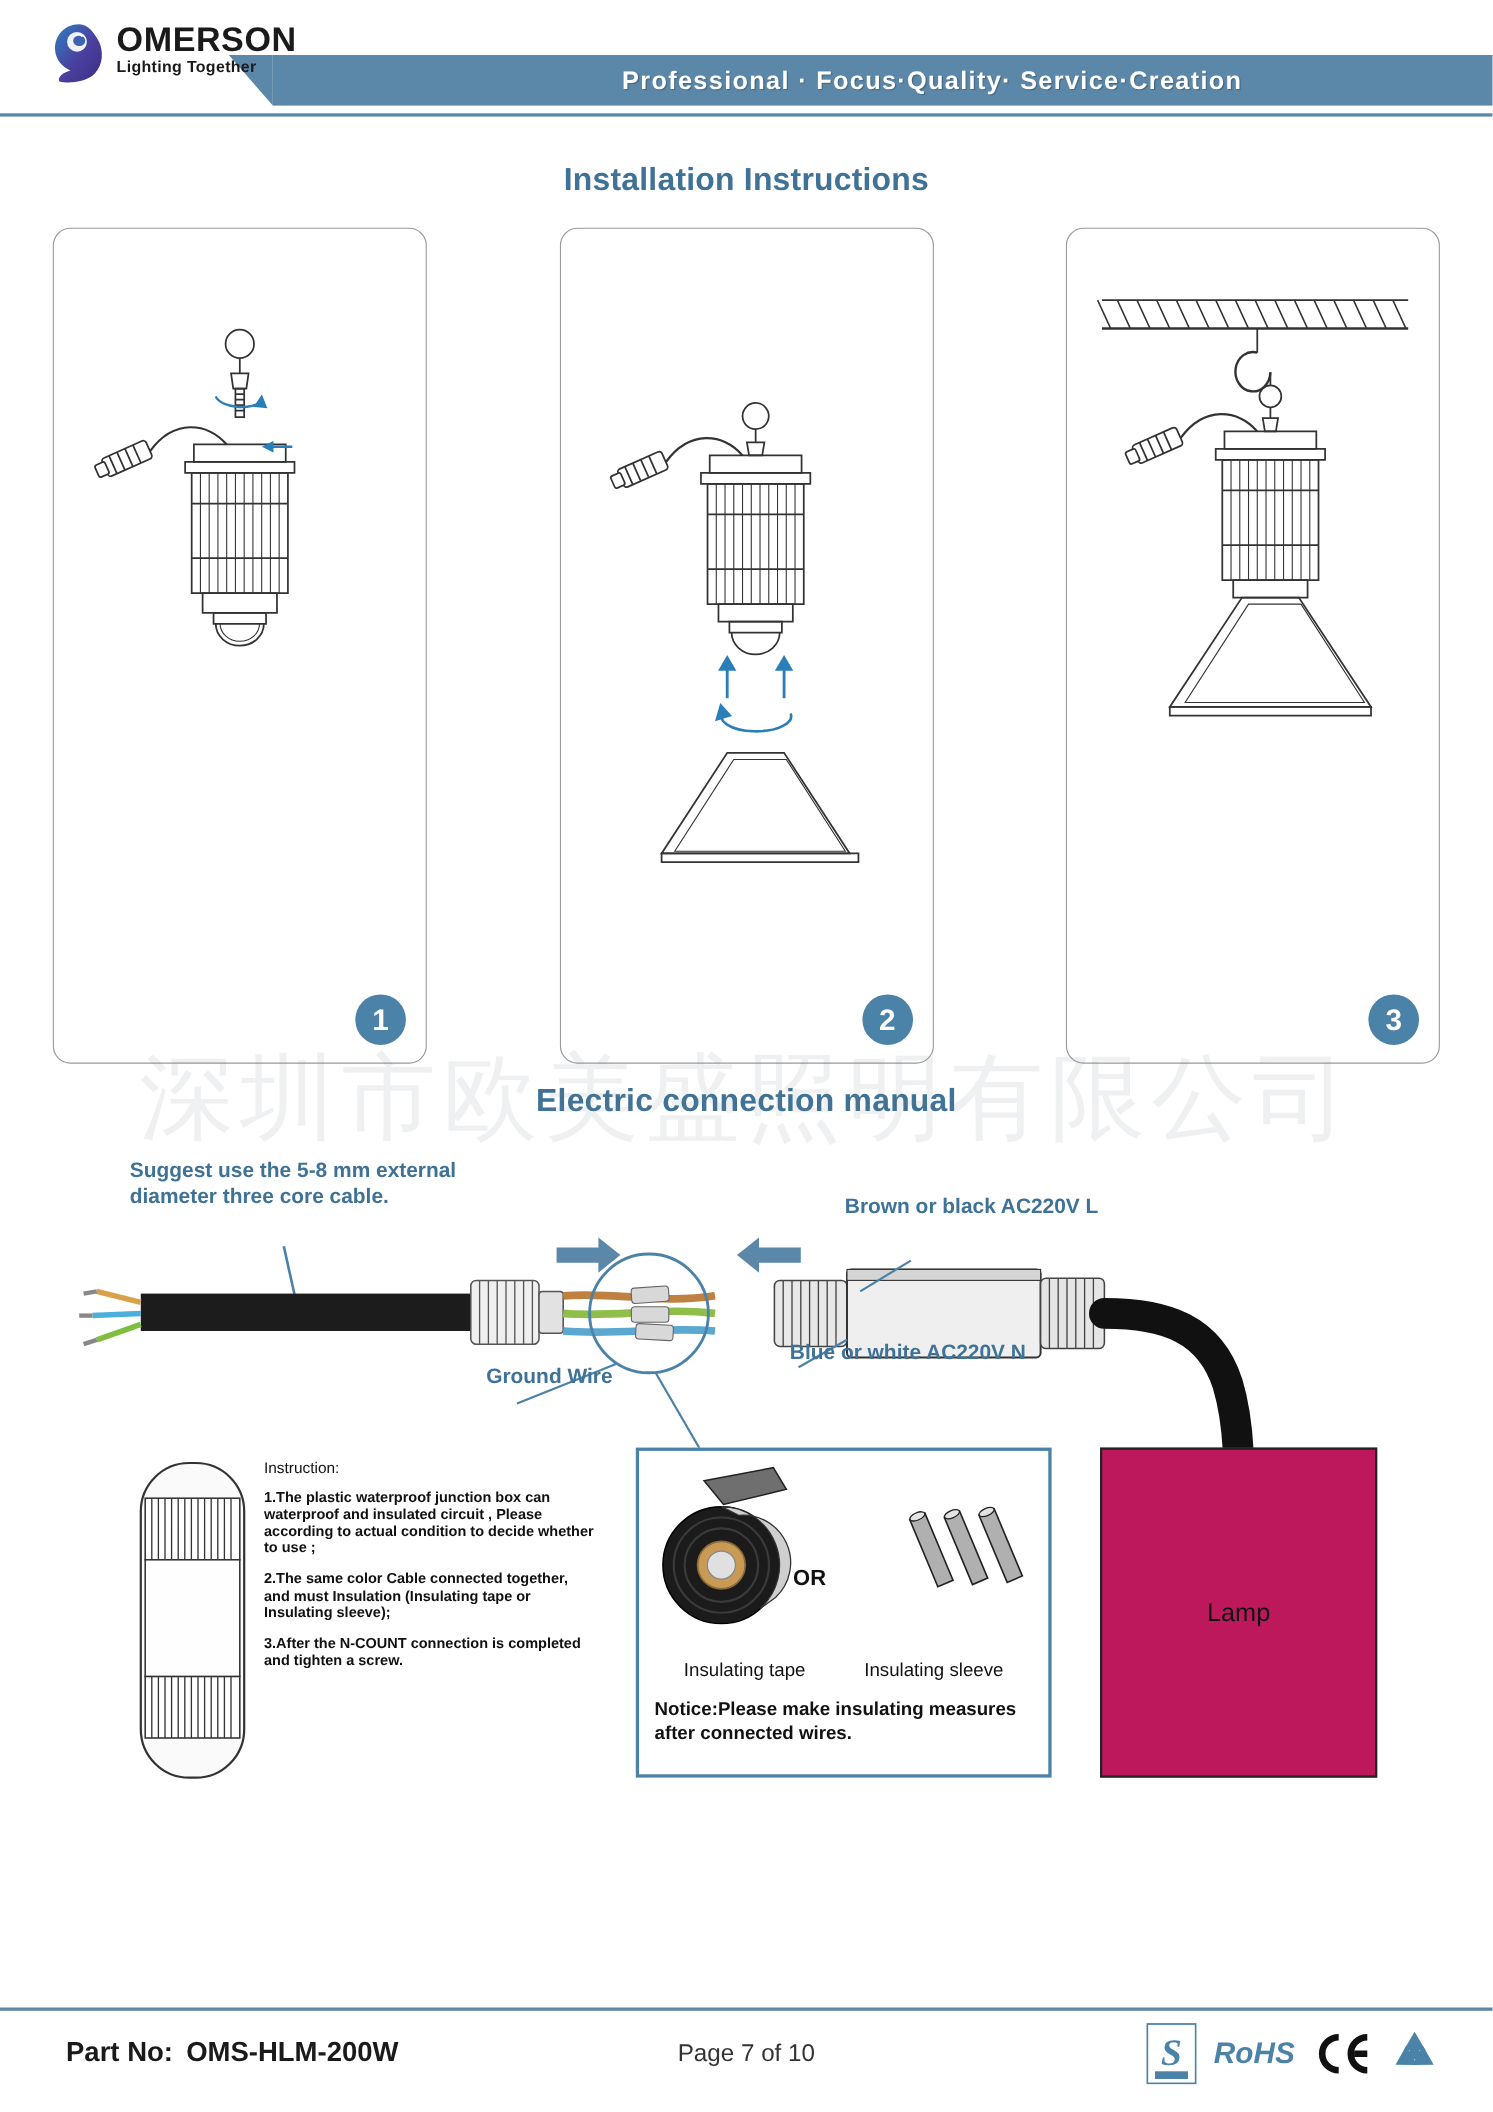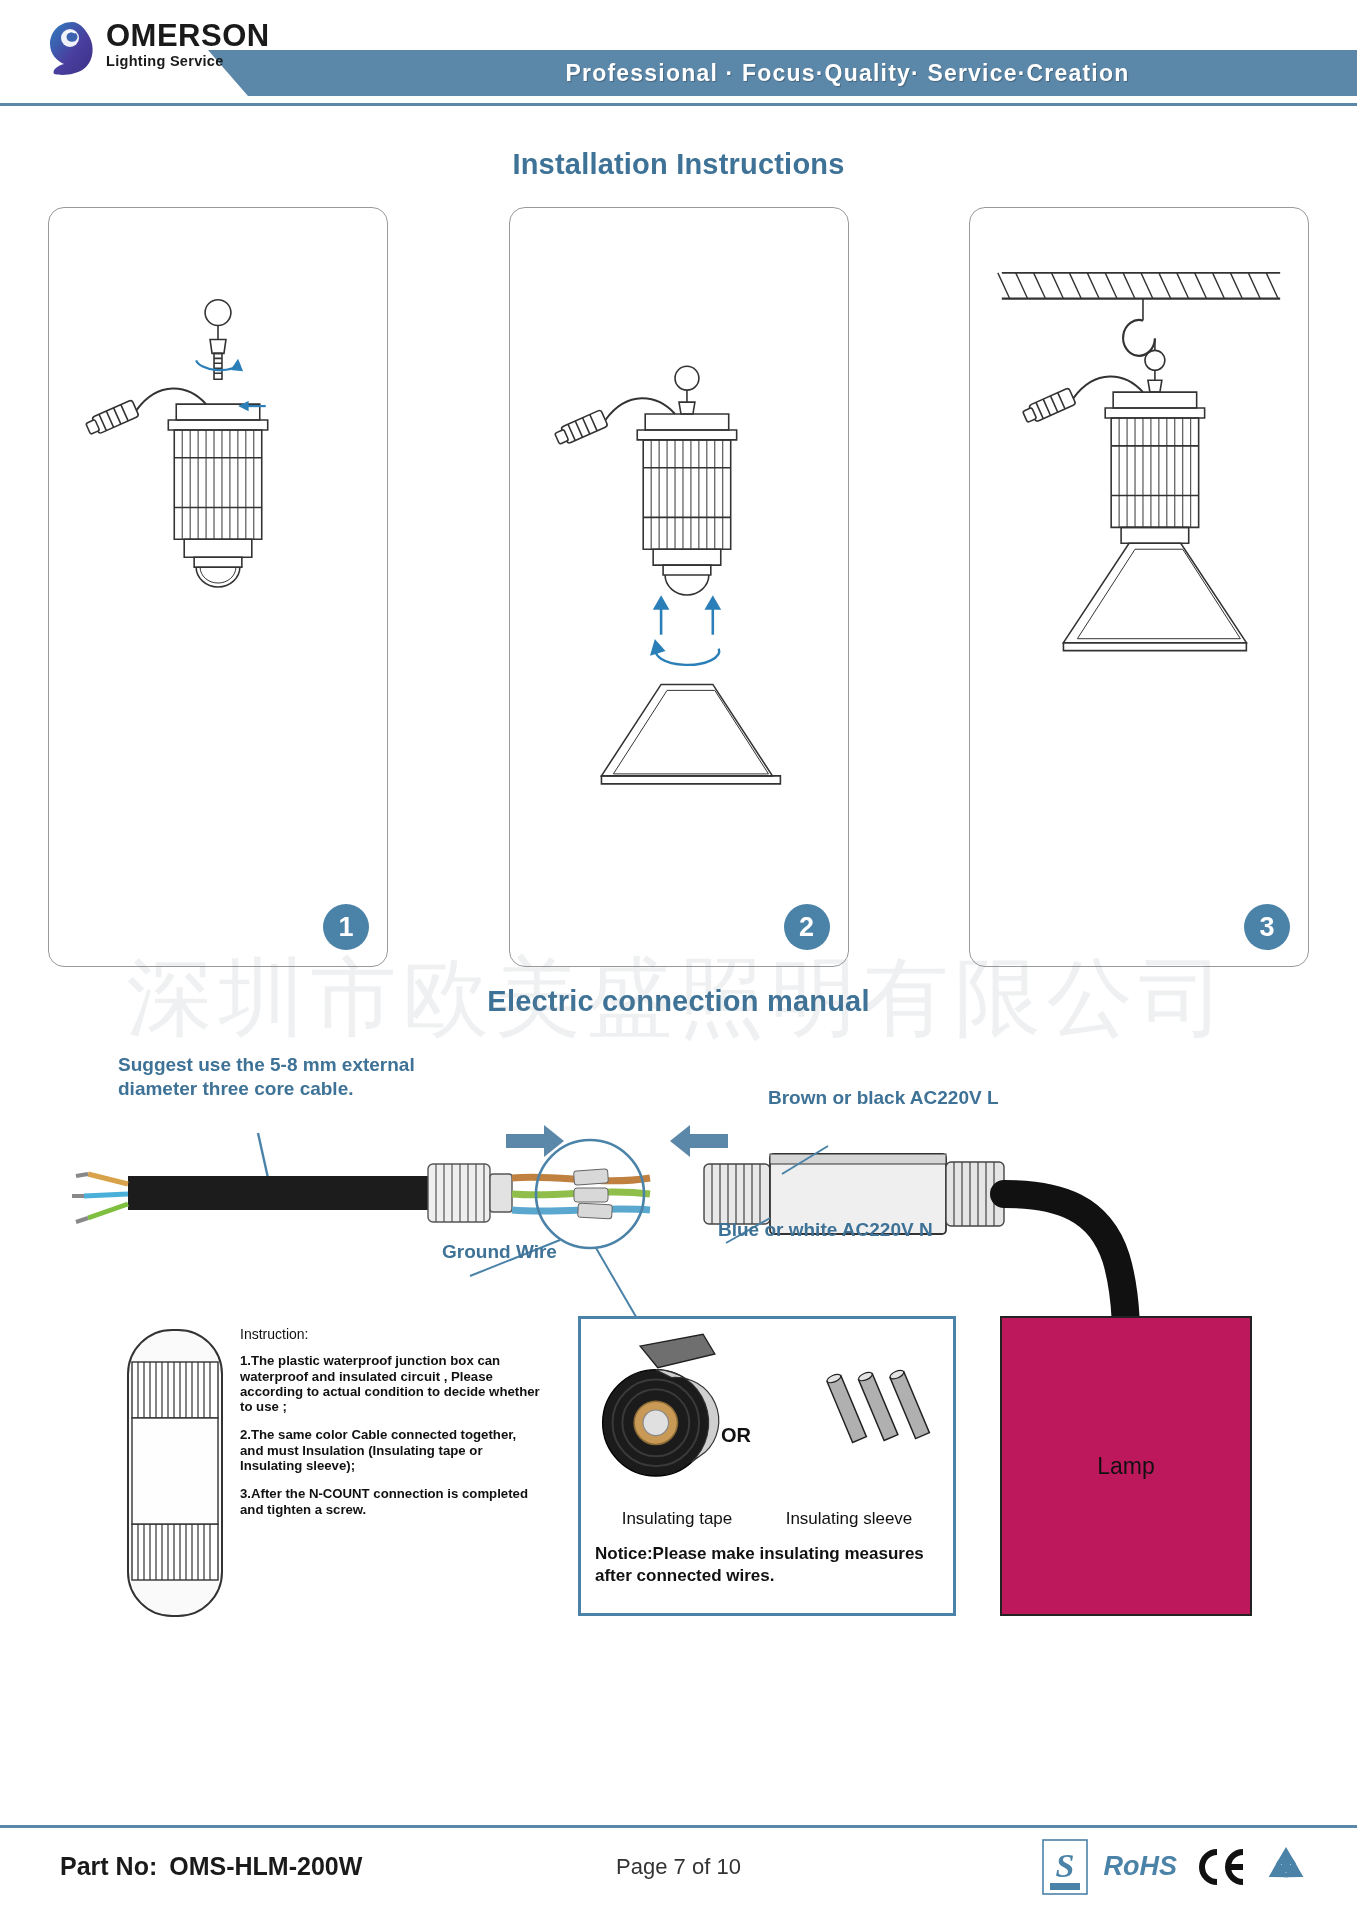--- a/index.html
+++ b/index.html
@@ -221,21 +221,21 @@
           <stop offset="100%" stop-color="#3b2f85"></stop>
         </linearGradient>
       </defs>
       <path d="M24 2 C10 2 2 13 2 24 C2 34 9 41 16 44 C9 46 4 50 6 54 C14 56 30 55 38 47 C46 39 46 26 42 18 C38 10 32 2 24 2 Z" fill="url(#lg)"></path>
       <circle cx="22" cy="18" r="9" fill="#ffffff" opacity="0.92"></circle>
       <ellipse cx="24" cy="17" rx="5.5" ry="4.8" fill="#3d63b0"></ellipse>
       <path d="M19 13 a6 6 0 0 1 8 0" stroke="#ffffff" stroke-width="1.6" fill="none"></path>
     </svg>
     <div class="logo-text">
       <span class="logo-name">OMERSON</span>
-      <span class="logo-tag">Lighting Service</span>
+      <span class="logo-tag">Lighting Together</span>
     </div>
   </div>
   <div class="banner">
     <span class="banner-text">Professional · Focus·Quality· Service·Creation</span>
   </div>
   <div class="header-rule"></div>
 </div>
 
 <div class="section-title" id="title-install">Installation Instructions</div>
 

